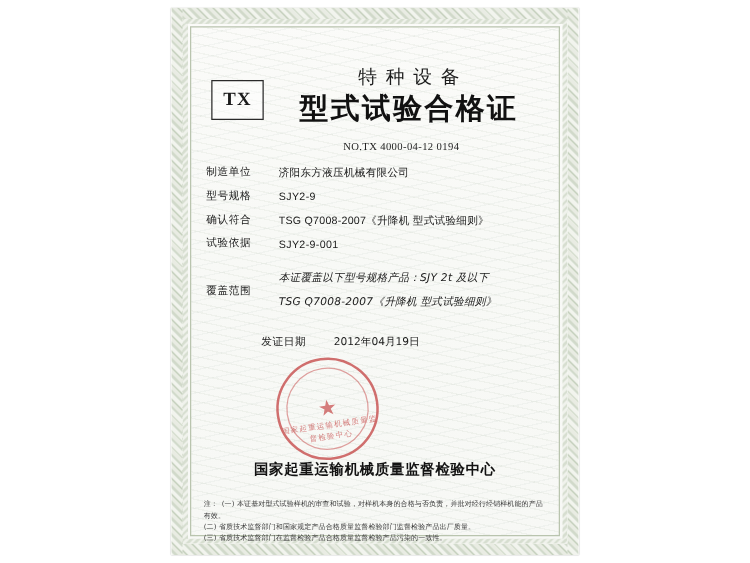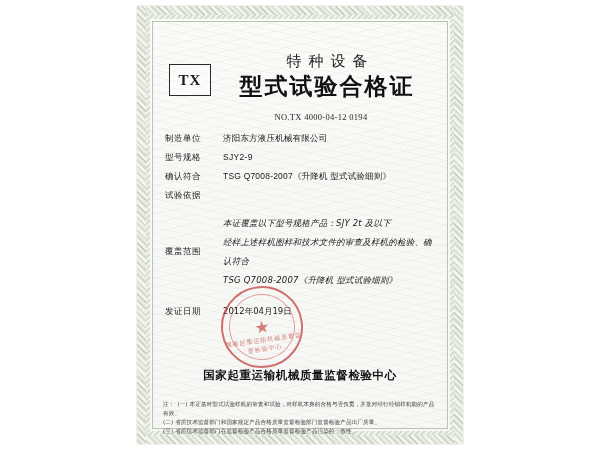--- a/index.html
+++ b/index.html
@@ -208,20 +208,21 @@
     letter-spacing: 0.2px;
     font-style: italic;
   }
 
   .date-row {
     display: flex;
     align-items: flex-start;
     margin-top: 16px;
     font-size: 8.5px;
     color: #1a1a1a;
+    margin-left: 44px;
   }
   .date-row .label {
     width: 58px;
     flex: 0 0 58px;
     letter-spacing: 0.5px;
   }
 
   
   .seal {
     position: absolute;
@@ -330,27 +331,27 @@
           <div class="value latin">SJY2-9</div>
         </div>
 
         <div class="row">
           <div class="label">确认符合</div>
           <div class="value">TSG Q7008-2007《升降机 型式试验细则》</div>
         </div>
 
         <div class="row">
           <div class="label">试验依据</div>
+          <div class="value latin">SJY2-9-001</div>
         </div>
 
         <div class="scope-row">
           <div class="label">覆盖范围</div>
           <div class="scope-lines">
             <div class="scope-line">本证覆盖以下型号规格产品：SJY 2t        及以下</div>
-            <div class="scope-line">经样上述样机图样和技术文件的审查及样机的检验、确认符合</div>
             <div class="scope-line">TSG Q7008-2007《升降机 型式试验细则》</div>
           </div>
         </div>
 
         <div class="date-row">
           <div class="label">发证日期</div>
           <div class="value">2012年04月19日</div>
         </div>
 
       </div>

